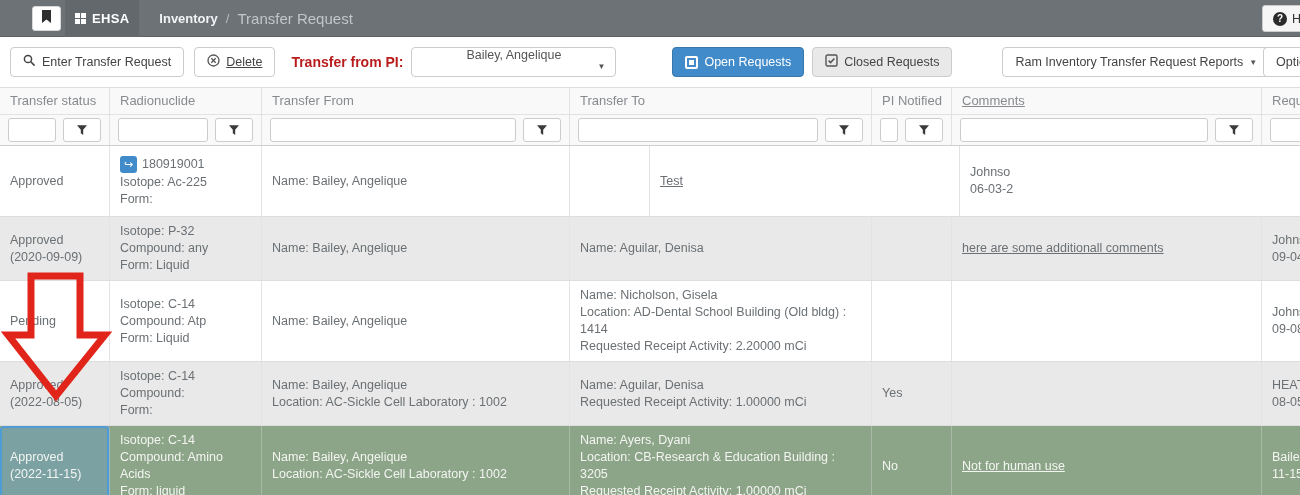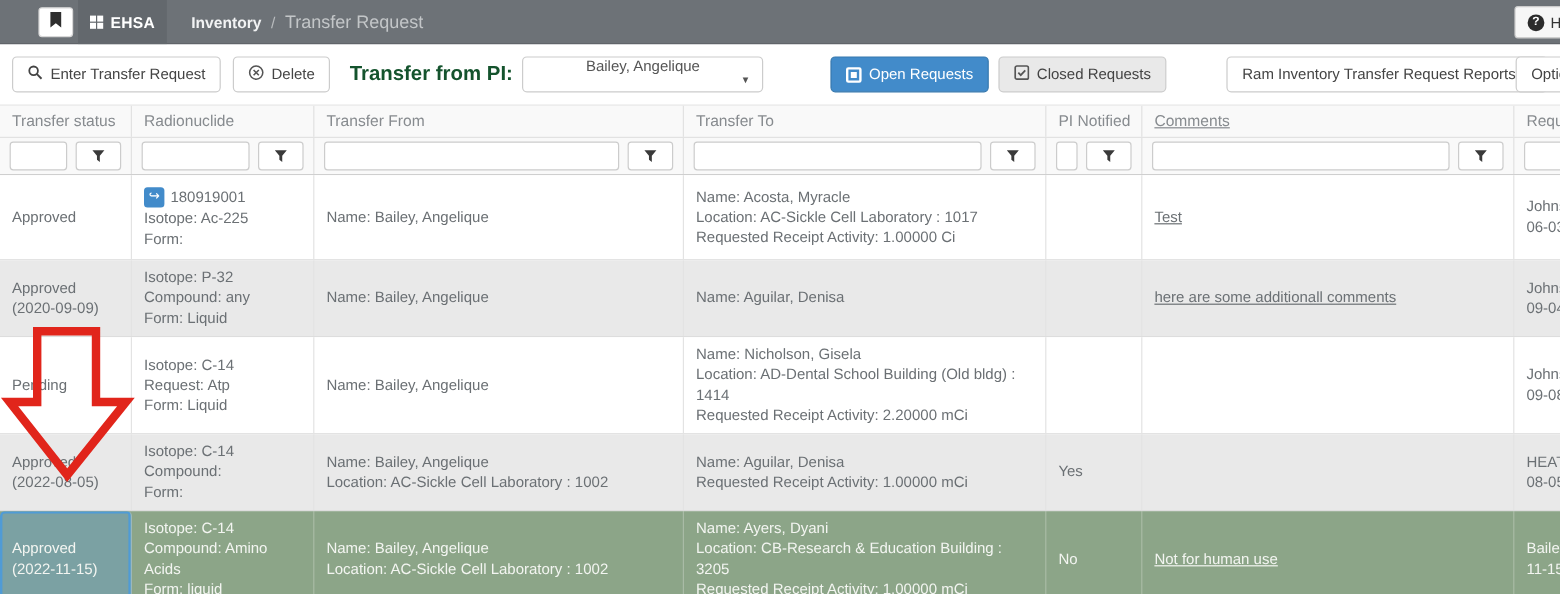--- a/index.html
+++ b/index.html
@@ -31,21 +31,21 @@
     justify-content:center; }
 
   
   .toolbar { height:50px; display:flex; align-items:center; padding:0 10px;
     position:relative; background:#fff; }
   .btn { display:inline-flex; align-items:center; gap:6px; height:30px;
     padding:12px 12px; background:#fff; border:1px solid #ccc; border-radius:4px;
     font-size:12.5px; color:#444; cursor:pointer; white-space:nowrap; }
   .btn-blue { background:var(--accent); border-color:#3778ad; color:#ffffff; }
   .btn-gray { background:#e9e9e9; }
-  .lbl { font-size:17px; font-weight:bold; color:#14532d; margin:0 8px 0 16px;
+  .lbl { font-size:14px; font-weight:bold; color:#b91c1c; margin:0 8px 0 16px;
     white-space:nowrap; }
   .select { width:205px; height:30px; border:1px solid #ccc; border-radius:4px;
     display:flex; align-items:center; padding:0 10px; font-size:12.5px; color:#555;
     cursor:pointer; background:#fff;flex-direction:column; }
   .select .caret { margin-left:auto; font-size:8px; color:#555; }
   .caret-s { font-size:8px; color:#555; }
   .opt-btn { position:absolute; left:1263px; }
   .sq-open { width:13px; height:13px; border:2px solid #fff; border-radius:2px;
     display:flex; align-items:center; justify-content:center; }
   .sq-open i { width:5px; height:5px; background:#fff; }
@@ -122,21 +122,21 @@
 <div class="toolbar">
   <button class="btn">
     <span>
       <svg width="13" height="13" viewBox="0 0 13 13">
           <circle cx="5" cy="5" r="3.6" fill="none" stroke="#444" stroke-width="1.5"></circle>
           <line x1="7.8" y1="7.8" x2="11.6" y2="11.6" stroke="#444" stroke-width="1.6"></line>
         </svg>
     </span>
     <span>Enter Transfer Request</span>
   </button>
-  <button class="btn" style="margin-left:10px;">
+  <button class="btn" style="margin-left:10px;text-decoration:underline;">
     <span>
       <svg width="13" height="13" viewBox="0 0 13 13">
           <circle cx="6.5" cy="6.5" r="5.5" fill="none" stroke="#555" stroke-width="1.3"></circle>
           <path d="M4.3 4.3l4.4 4.4M8.7 4.3L4.3 8.7" stroke="#555" stroke-width="1.3"></path>
         </svg>
     </span>
     <span>Delete</span>
   </button>
   <span class="lbl">Transfer from PI:</span>
   <div class="select">
@@ -240,25 +240,20 @@
             <div class="line badge-line">
               <span class="badge">↪</span>
               <span>180919001</span>
             </div>
             <div class="line">Isotope: Ac-225</div>
             <div class="line">Form:</div>
           </div>
           <div class="cell c2">
             <div class="line">Name: Bailey, Angelique</div>
           </div>
-          <div class="cell c3">
-            <div class="line">Name: Acosta, Myracle</div>
-            <div class="line">Location: AC-Sickle Cell Laboratory : 1017</div>
-            <div class="line">Requested Receipt Activity: 1.00000 Ci</div>
-          </div>
           <div class="cell c4"></div>
           <div class="cell c5">
             <div class="line">Test</div>
           </div>
           <div class="cell c6">
             <div class="line">Johnso</div>
             <div class="line">06-03-2</div>
           </div>
         </div>
         <div class="grid-row alt">
@@ -285,21 +280,21 @@
             <div class="line">Johnso</div>
             <div class="line">09-04-2</div>
           </div>
         </div>
         <div class="grid-row">
           <div class="cell c0">
             <div class="line">Pending</div>
           </div>
           <div class="cell c1">
             <div class="line">Isotope: C-14</div>
-            <div class="line">Request: Atp</div>
+            <div class="line">Compound: Atp</div>
             <div class="line">Form: Liquid</div>
           </div>
           <div class="cell c2">
             <div class="line">Name: Bailey, Angelique</div>
           </div>
           <div class="cell c3">
             <div class="line">Name: Nicholson, Gisela</div>
             <div class="line">Location: AD-Dental School Building (Old bldg) : 1414</div>
             <div class="line">Requested Receipt Activity: 2.20000 mCi</div>
           </div>

